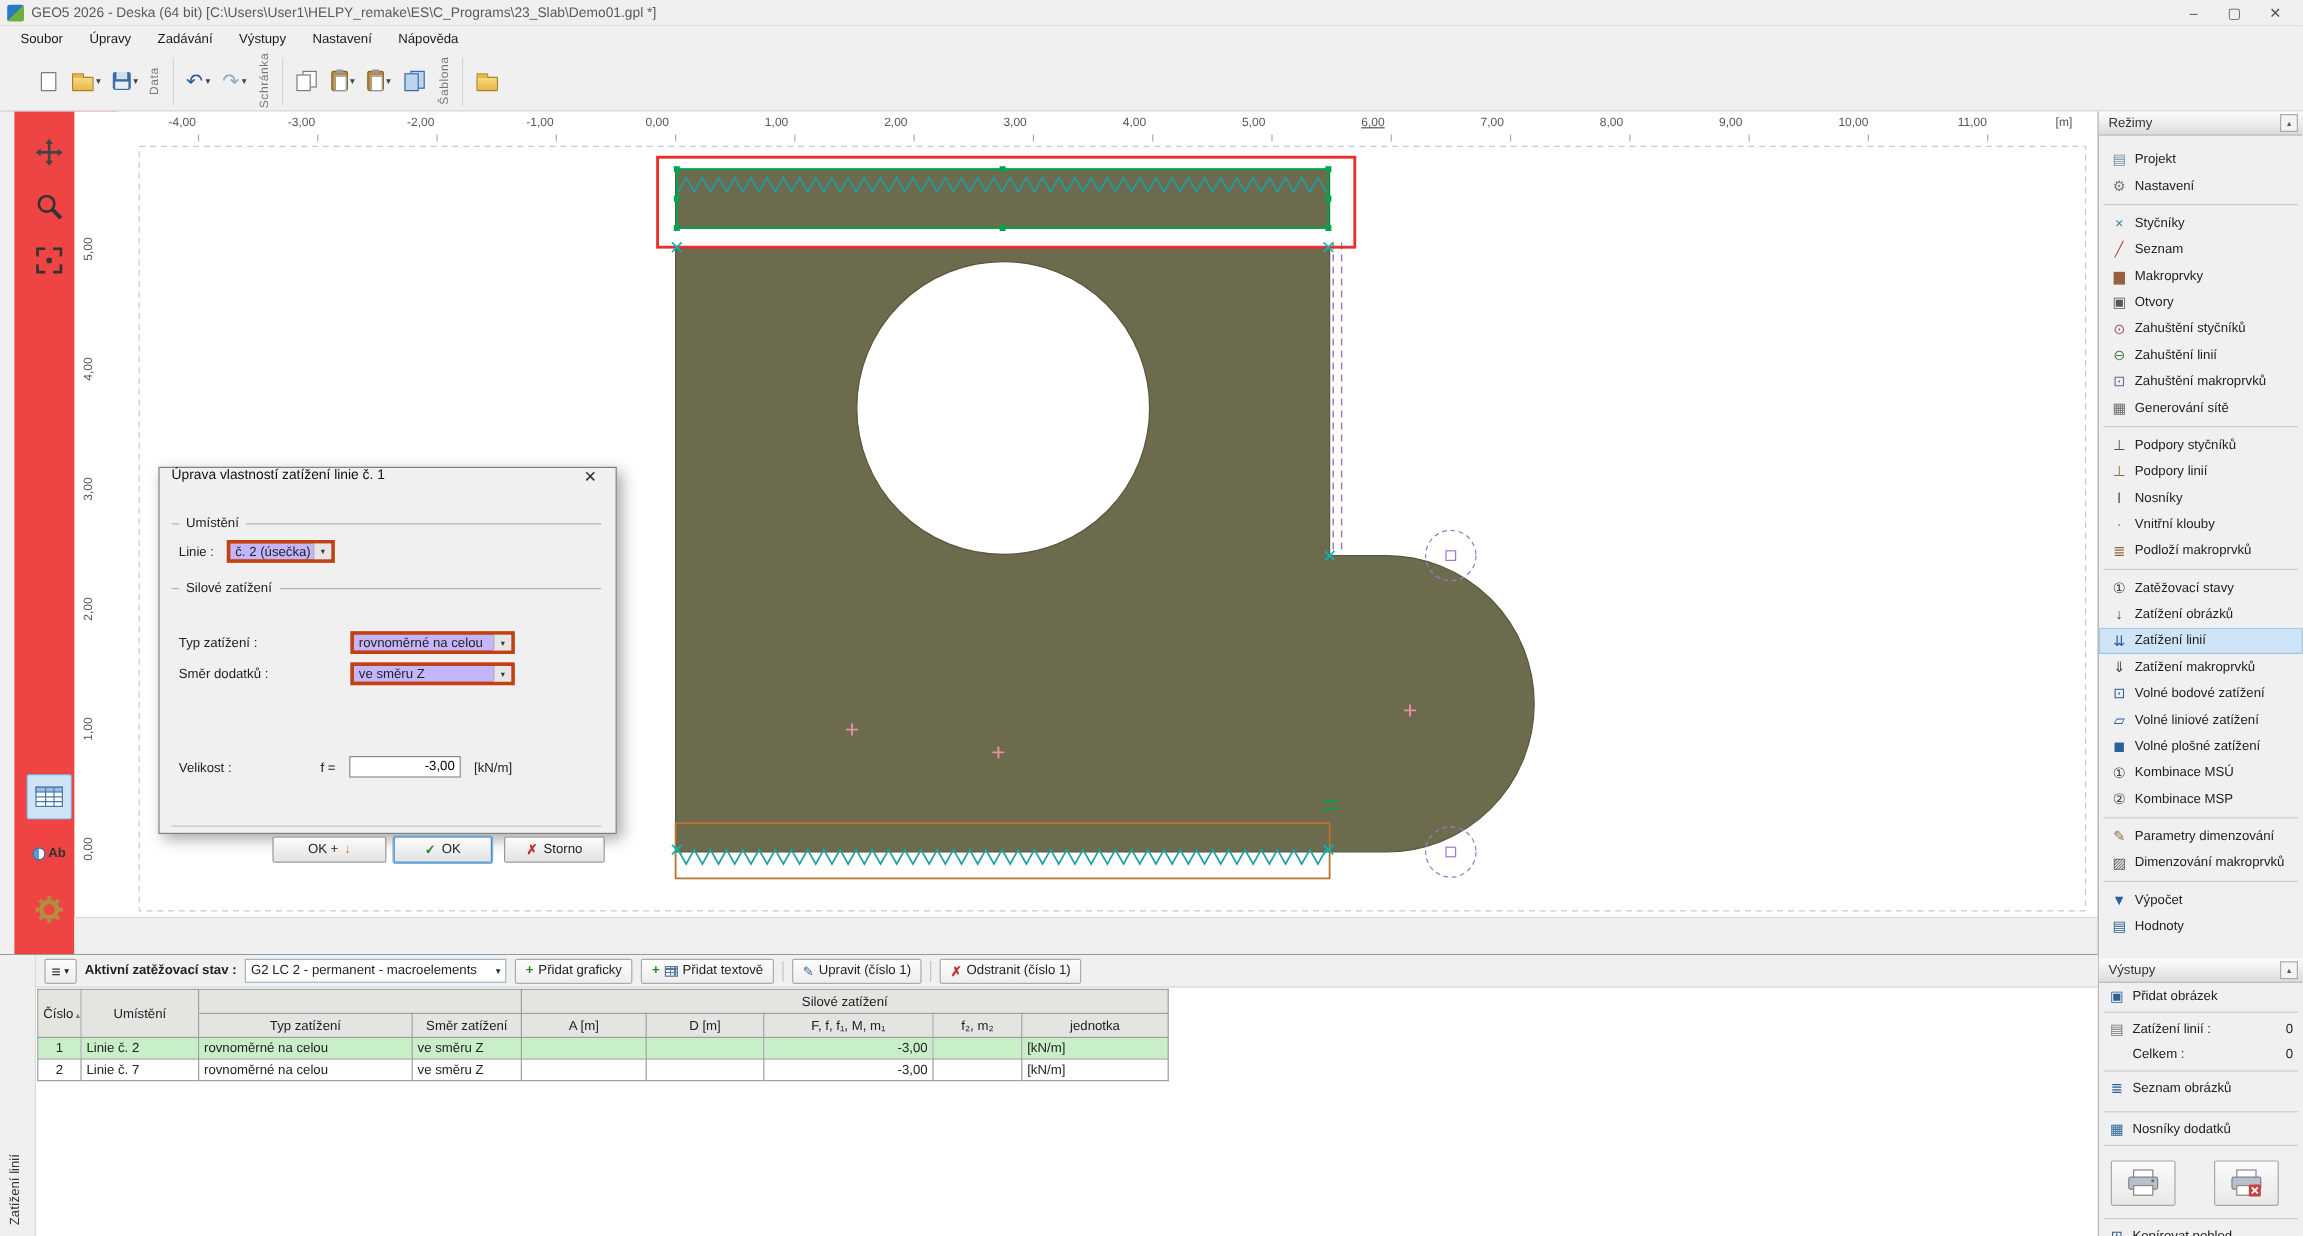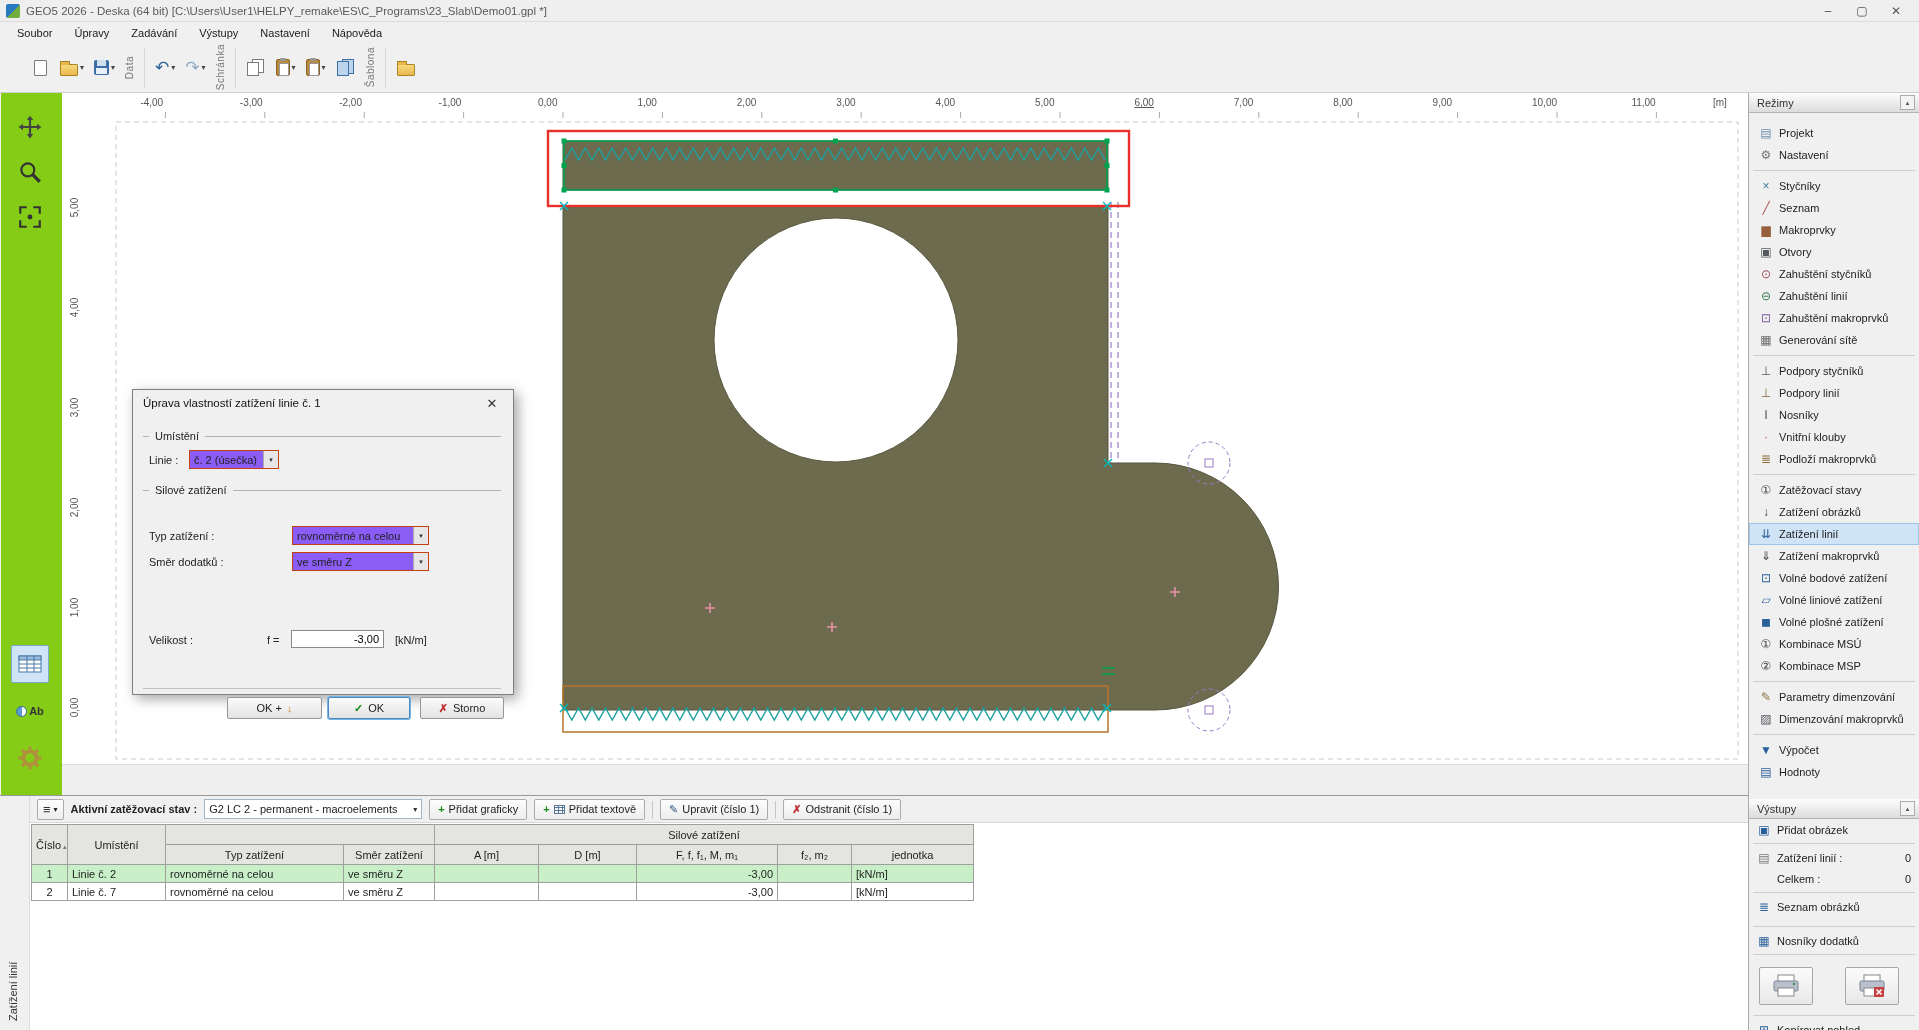--- a/index.html
+++ b/index.html
@@ -37,44 +37,44 @@
   .i-copy:before,.i-copy:after{content:"";position:absolute;width:10px;height:12px;background:#fff;border:1px solid #7a7a7a}
   .i-copy:before{right:0;top:0}.i-copy:after{left:0;bottom:0}
   .i-paste{width:14px;height:17px;background:#b8893f;border:1px solid #8a6420;border-radius:2px;position:relative}
   .i-paste:before{content:"";position:absolute;left:2px;top:3px;width:8px;height:11px;background:#fff;border:1px solid #999}
   .i-paste:after{content:"";position:absolute;left:3px;top:-2px;width:6px;height:3px;background:#999;border-radius:1px}
   .i-docs{position:relative;width:17px;height:17px}
   .i-docs:before,.i-docs:after{content:"";position:absolute;width:10px;height:13px;background:#bcd4ec;border:1px solid #3a6ea5}
   .i-docs:before{right:0;top:0}.i-docs:after{left:0;bottom:0}
 
   
-  .left-tools{position:absolute;left:1px;top:93px;width:86px;height:702px;background:#84cc16}
+  .left-tools{position:absolute;left:12px;top:93px;width:86px;height:702px;background:#ef4444}
   .ltbtn{position:absolute;left:10px;width:38px;height:38px;display:flex;align-items:center;justify-content:center;border-radius:2px}
   .ltbtn.sel{background:#cfe4f7;border:1px solid #7aaad0}
   .ab-wrap{display:flex;align-items:center;gap:2px}
   .ab-circle{width:11px;height:11px;border-radius:50%;border:1px solid #3a6ea5;background:linear-gradient(90deg,#5e9bd4 50%,#fff 50%)}
   .ab-txt{font-weight:bold;color:#333;font-size:11px}
 
   
   .canvas-wrap{position:absolute;left:62px;top:93px;width:1686px;height:702px;background:#fff}
   .canvas-strip{position:absolute;left:0;top:671px;width:1686px;height:31px;background:#efefef;border-top:1px solid #dadada}
   .htick{position:absolute;top:4px;width:50px;text-align:left;font-size:10px;color:#555;z-index:2}
   .vtick{position:absolute;left:-9px;width:42px;text-align:center;transform:rotate(-90deg);font-size:10px;color:#555;z-index:2}
   .canvas-wrap svg{position:absolute;left:0;top:0;z-index:1}
 
   
   .dialog{position:absolute;left:132px;top:389px;width:382px;height:306px;background:#f0f0f0;border:1px solid #808080;box-shadow:4px 4px 12px rgba(0,0,0,.35);z-index:20}
-  .dlg-title{height:26px;display:flex;align-items:center;padding:0 10px;font-size:11.5px;color:#111}
+  .dlg-title{height:26px;display:flex;padding:0 10px;font-size:11.5px;color:#111}
   .dlg-close{margin-left:auto;width:22px;text-align:center;color:#333;font-size:13px}
   .dlg-body{position:absolute;left:0;right:0;top:26px;bottom:0}
   .grp{position:absolute;left:10px;right:12px;display:flex;align-items:center;gap:6px;color:#222}
   .grp:before{content:"";width:6px;height:1px;background:#b2b2b2}
   .grp:after{content:"";flex:1;height:1px;background:#b2b2b2}
   .dlbl{position:absolute;color:#222;white-space:nowrap}
-  .combo{position:absolute;height:19px;background:#8b5cf6;border:1px solid #c2410c;display:flex;align-items:center;padding-left:4px;white-space:nowrap}
+  .combo{position:absolute;height:19px;background:#c4b5fd;border:3px solid #c2410c;display:flex;align-items:center;padding-left:4px;white-space:nowrap}
   .combo .arr{margin-left:auto;width:15px;align-self:stretch;background:#e6e6e6;border-left:1px solid #ababab;display:flex;align-items:center;justify-content:center;font-size:7px;color:#333}
   .dinput{position:absolute;height:18px;width:93px;background:#fff;border:1px solid #8a8a8a;text-align:right;padding:0 4px;font:inherit}
   .dlg-sep{position:absolute;left:10px;right:12px;top:272px;height:1px;background:#c2c2c2}
   .dbtn{position:absolute;top:281px;height:22px;background:linear-gradient(#fbfbfb,#e3e3e3);border:1px solid #979797;border-radius:2px;display:flex;align-items:center;justify-content:center;gap:5px}
   .dbtn.primary{border-color:#4a8ac8;box-shadow:0 0 0 1px #7ab2e0}
   .ic-green{color:#1a8a1a;font-weight:bold}
   .ic-red{color:#c03030;font-weight:bold}
   .ic-orange{color:#e08020;font-weight:bold}
   .ic-blue{color:#3a5a8a}
 

